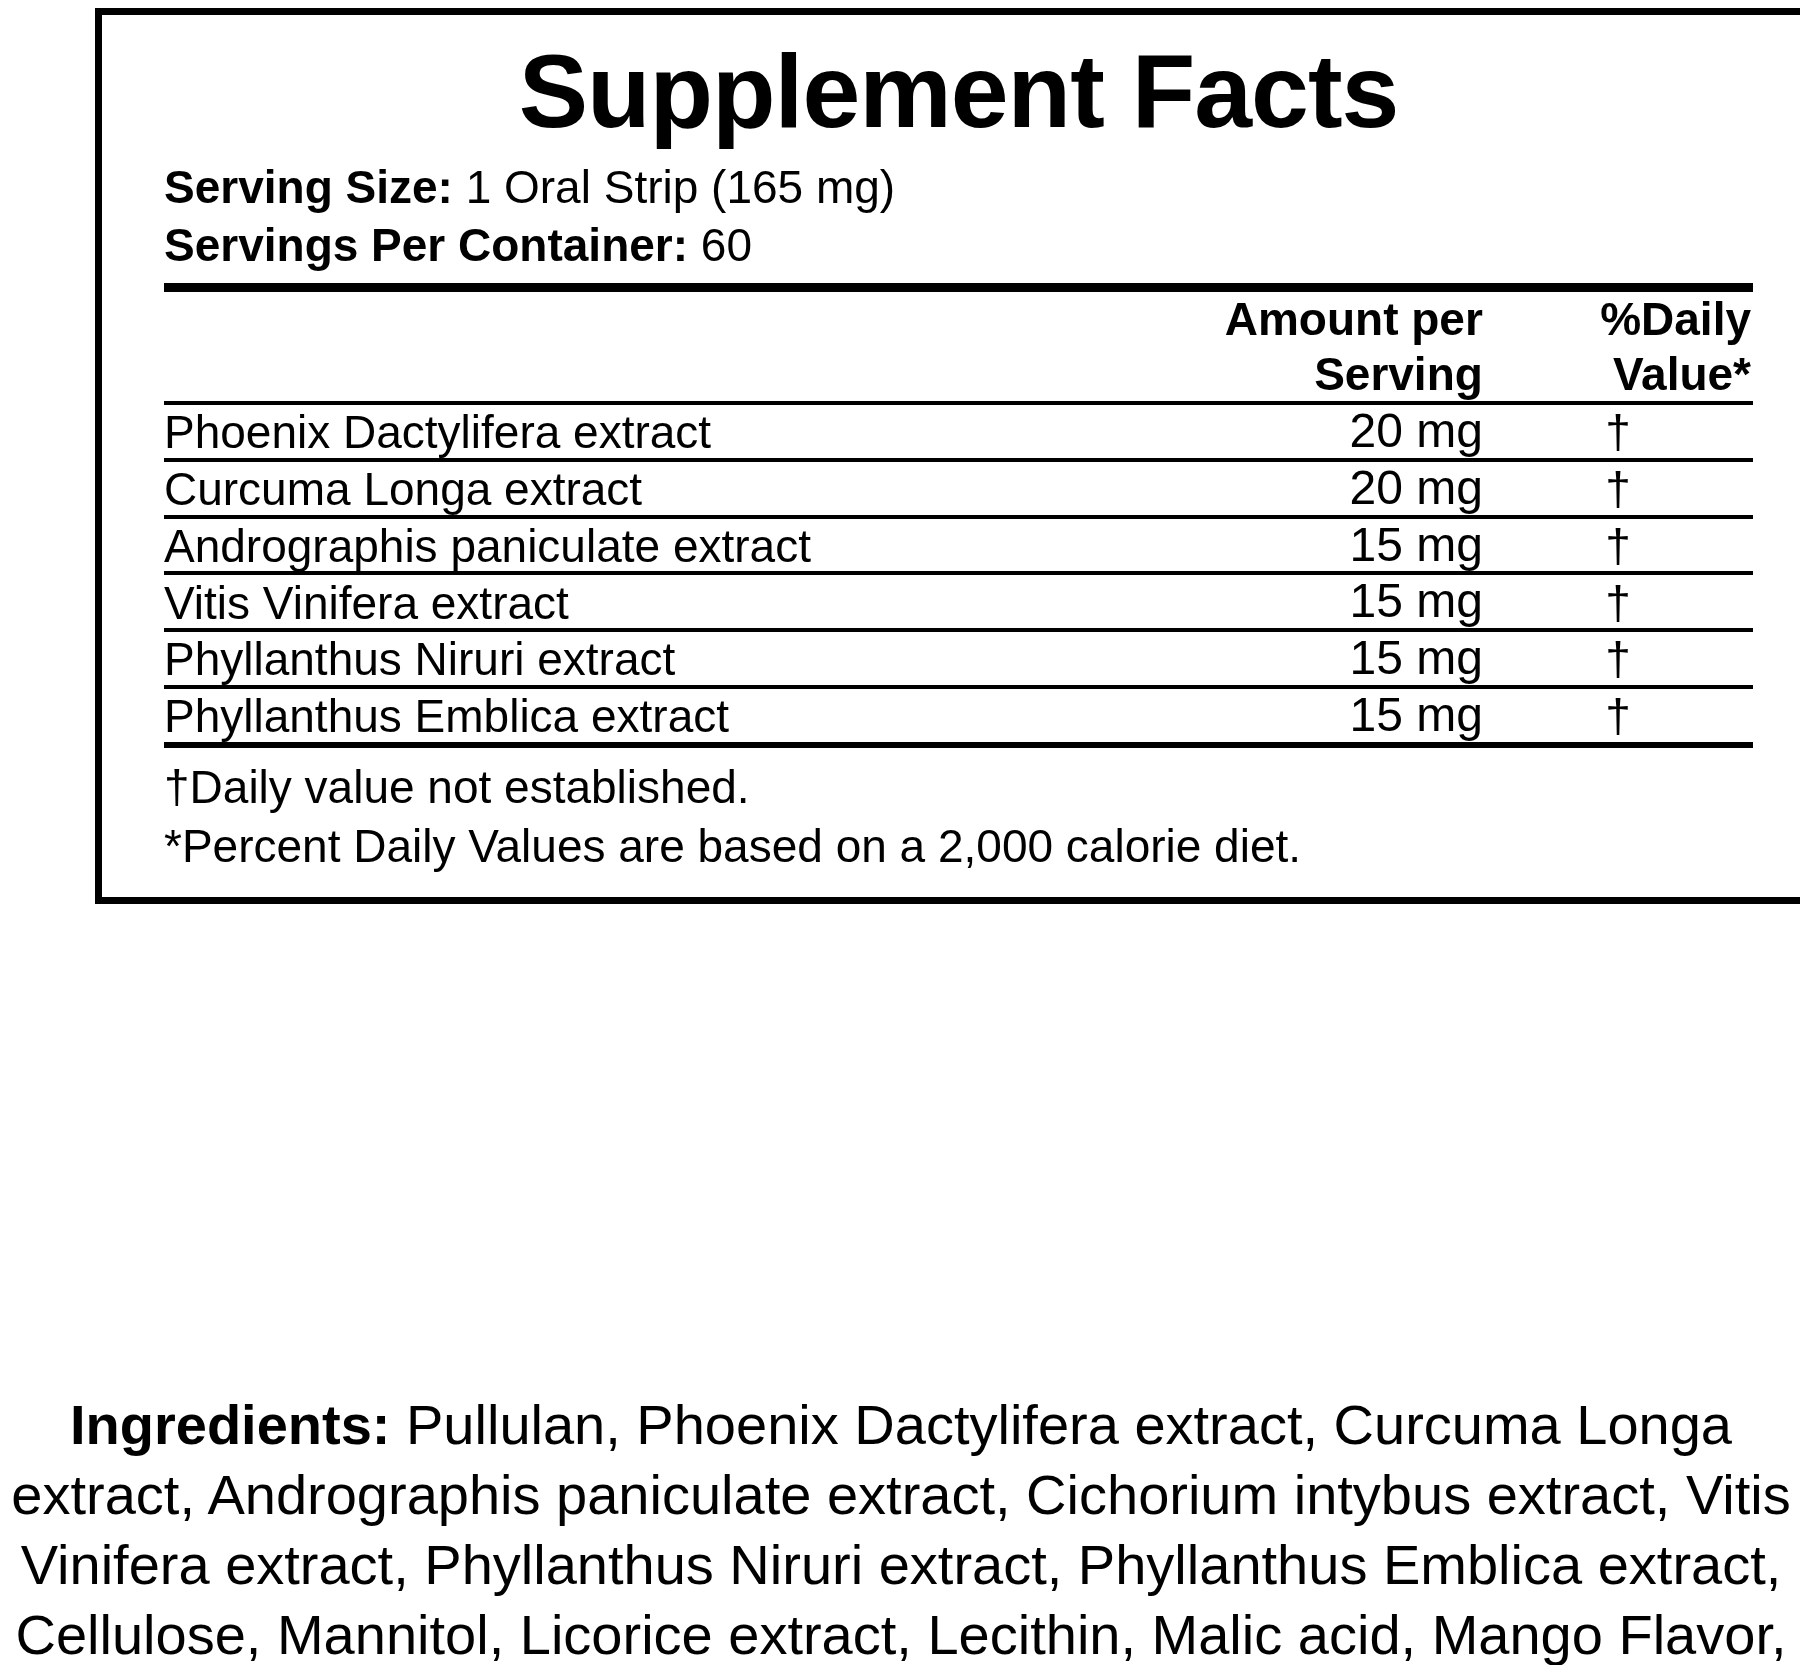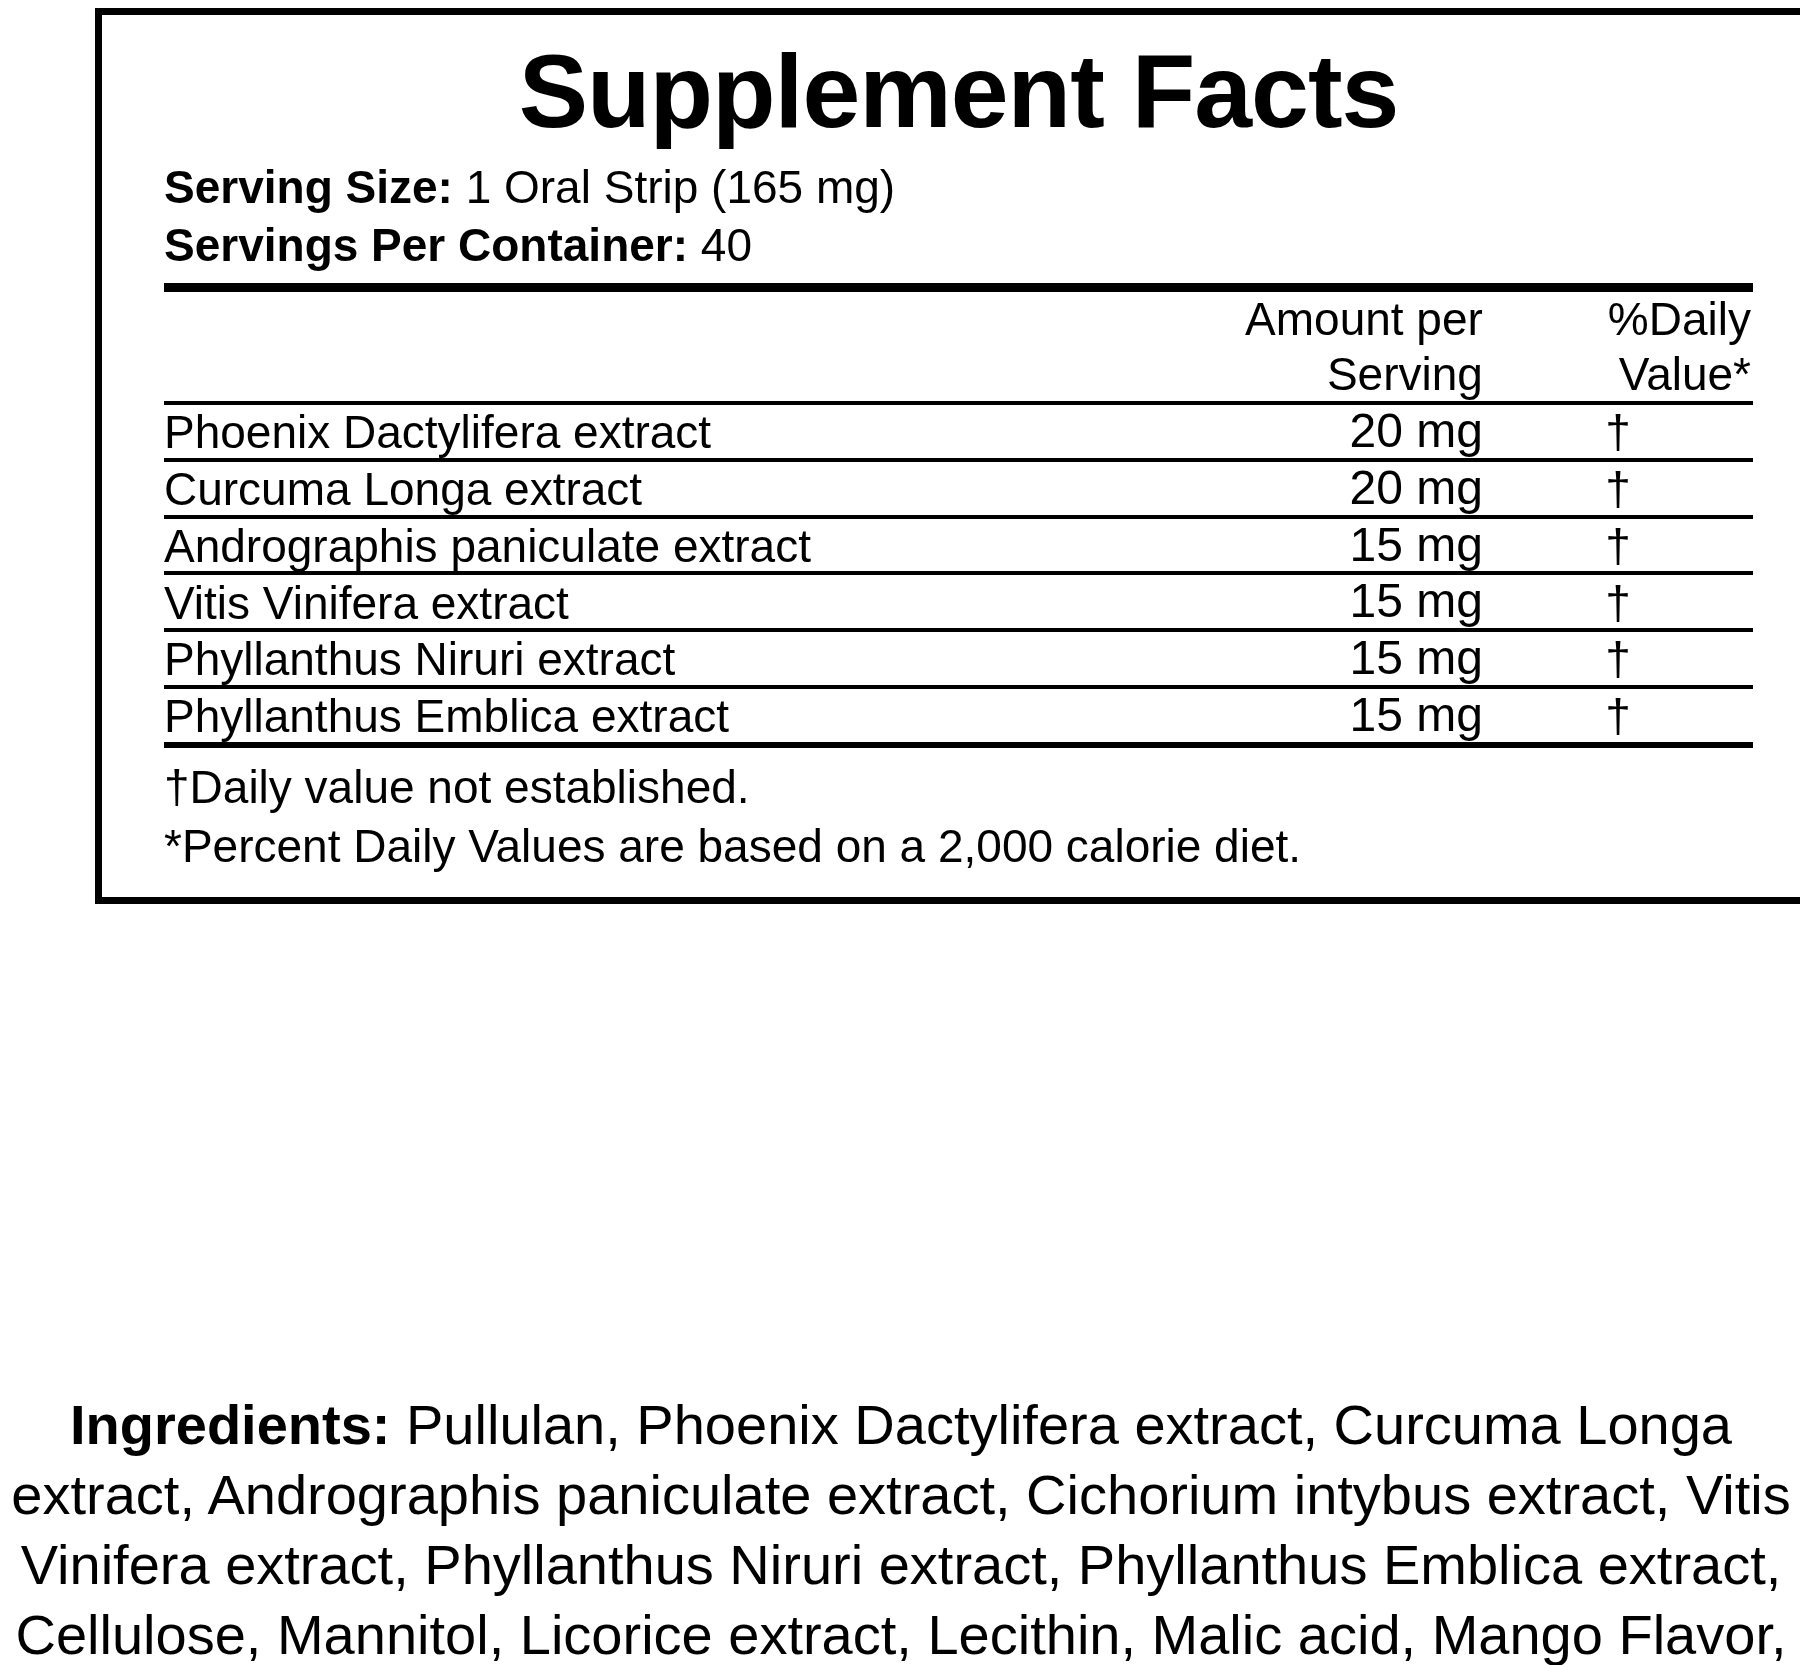--- a/index.html
+++ b/index.html
@@ -74,21 +74,21 @@
     padding: 0;
     vertical-align: bottom;
   }
 
   .col-name { width: 57%; }
   .col-amt  { width: 26%; }
   .col-dv   { width: 17%; }
 
   .hdr-cell {
     font-size: 46px;
-    font-weight: normal;
+    font-weight: bold;
     text-align: right;
     line-height: 1.18;
     padding: 6px 0 8px 0;
     padding-right: 6px;
   }
   .hdr-cell.dv {
     padding-right: 2px;
   }
 
   .row-name {
@@ -150,21 +150,21 @@
 
     <div class="sf-title">Supplement Facts</div>
 
     <div class="serving-block">
       <div>
         <span class="lbl">Serving Size:</span>
         <span>1 Oral Strip (165 mg)</span>
       </div>
       <div>
         <span class="lbl">Servings Per Container:</span>
-        <span>40</span>
+        <span>60</span>
       </div>
     </div>
 
     <div class="rule-thick"></div>
 
     <table class="facts">
       <colgroup>
         <col class="col-name">
         <col class="col-amt">
         <col class="col-dv">

